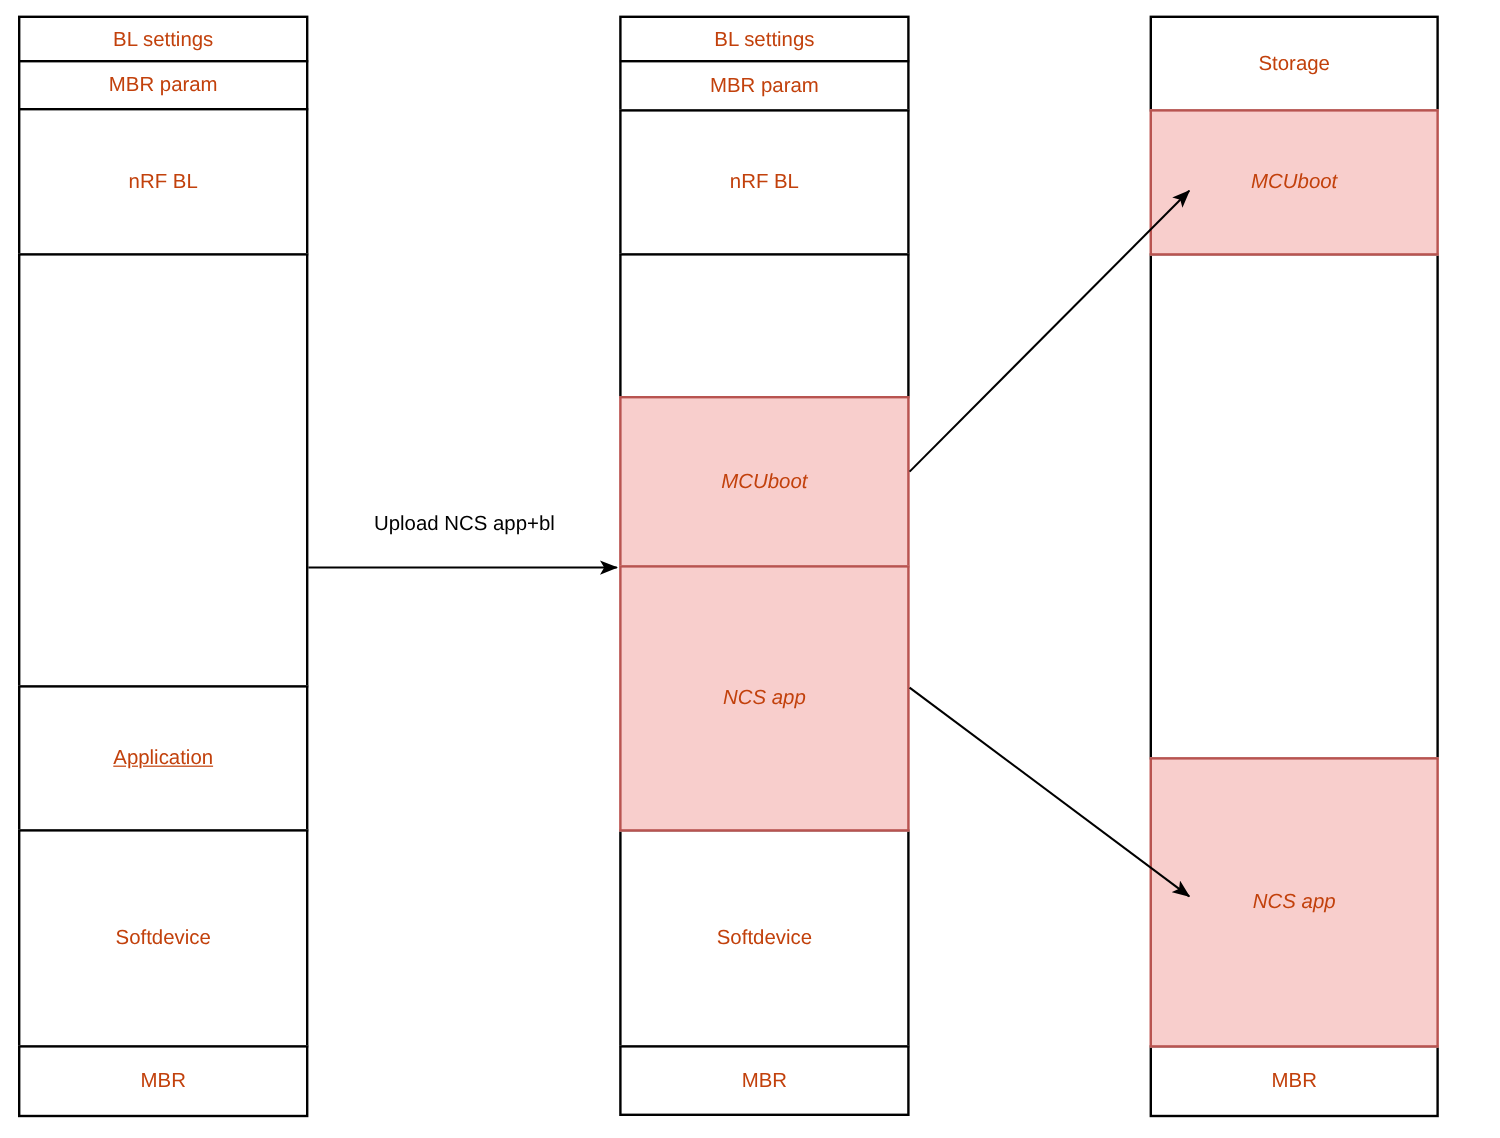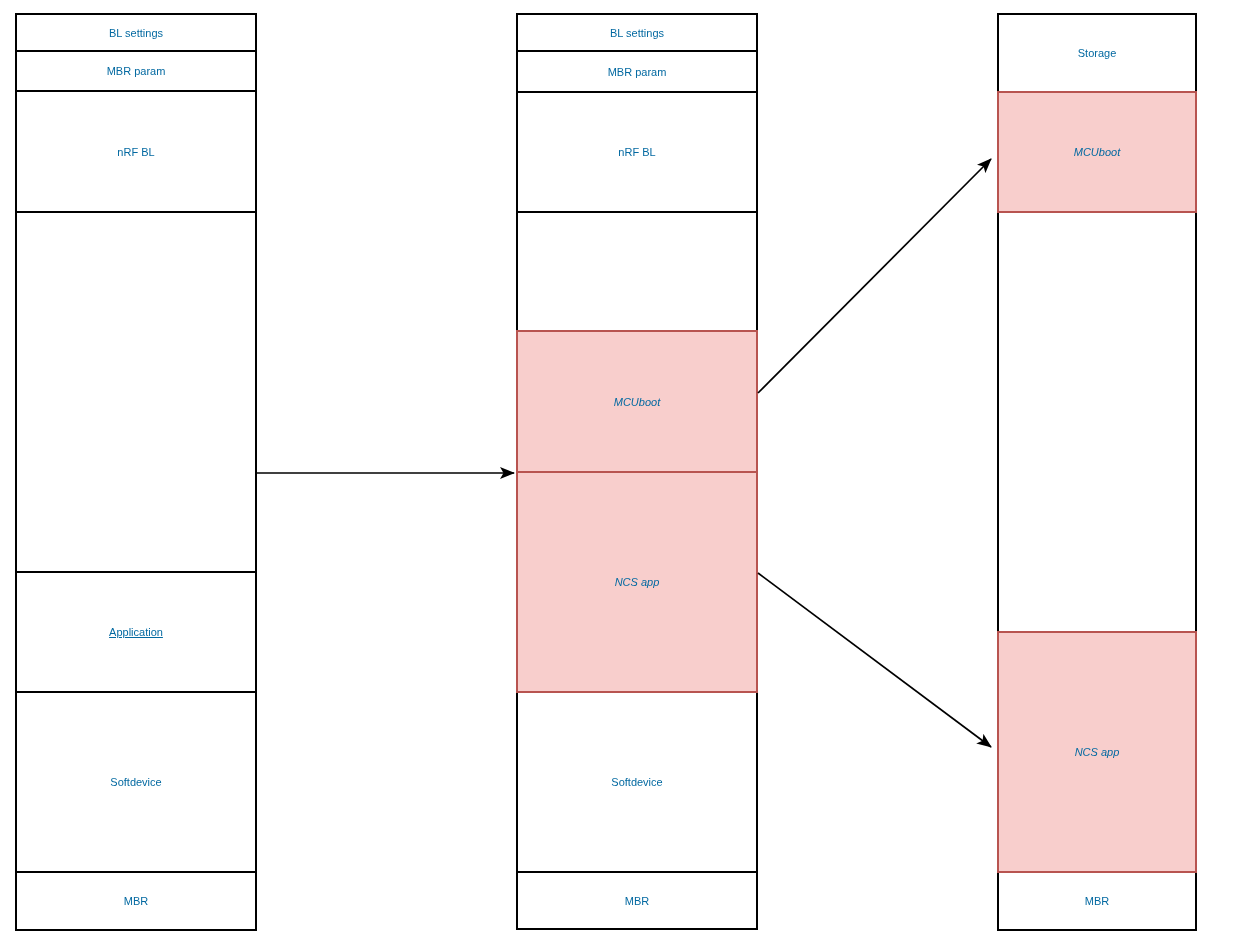--- a/index.html
+++ b/index.html
@@ -21,22 +21,22 @@
     display: flex;
     flex-direction: column;
   }
   .seg {
     box-sizing: border-box;
     border: 2px solid #000000;
     background: #ffffff;
     display: flex;
     align-items: center;
     justify-content: center;
-    font-size: 11px;
-    color: #0369a1;
+    font-size: 17px;
+    color: #c2410c;
     text-align: center;
     position: relative;
     z-index: 0;
   }
   .seg + .seg { margin-top: -2px; }
   .seg.pink {
     background: #f8cecc;
     border-color: #b85450;
     z-index: 1;
     font-style: italic;
@@ -79,33 +79,34 @@
     <div class="seg" style="height:39px;">BL settings</div>
     <div class="seg" style="height:43px;">MBR param</div>
     <div class="seg" style="height:122px;">nRF BL</div>
     <div class="seg" style="height:121px;"></div>
     <div class="seg pink" style="height:143px;">MCUboot</div>
     <div class="seg pink" style="height:222px;">NCS app</div>
     <div class="seg" style="height:182px;">Softdevice</div>
     <div class="seg" style="height:59px;">MBR</div>
   </div>
 
-  <div class="memcol" style="left:997px; width:200px;">
+  <div class="memcol" style="left:958px; width:241px;">
     <div class="seg" style="height:80px;">Storage</div>
     <div class="seg pink" style="height:122px;">MCUboot</div>
     <div class="seg" style="height:422px;"></div>
     <div class="seg pink" style="height:242px;">NCS app</div>
     <div class="seg" style="height:60px;">MBR</div>
   </div>
 
   <svg class="arrow-layer" viewBox="0 0 1250 948" xmlns="http://www.w3.org/2000/svg">
     <defs>
       <marker id="arrowhead" markerUnits="userSpaceOnUse" markerWidth="16" markerHeight="12" refX="14" refY="6" orient="auto">
         <path d="M0,0 L15,6 L0,12 L3.5,6 Z" fill="#000000"></path>
       </marker>
     </defs>
     <line x1="257" y1="473" x2="514" y2="473" stroke="#000000" stroke-width="1.7" marker-end="url(#arrowhead)"></line>
     <line x1="758" y1="393" x2="991" y2="159" stroke="#000000" stroke-width="1.7" marker-end="url(#arrowhead)"></line>
     <line x1="758" y1="573" x2="991" y2="747" stroke="#000000" stroke-width="1.7" marker-end="url(#arrowhead)"></line>
   </svg>
 
+  <div class="edge-label">Upload NCS app+bl</div>
 
 </div>
 
 </body></html>

